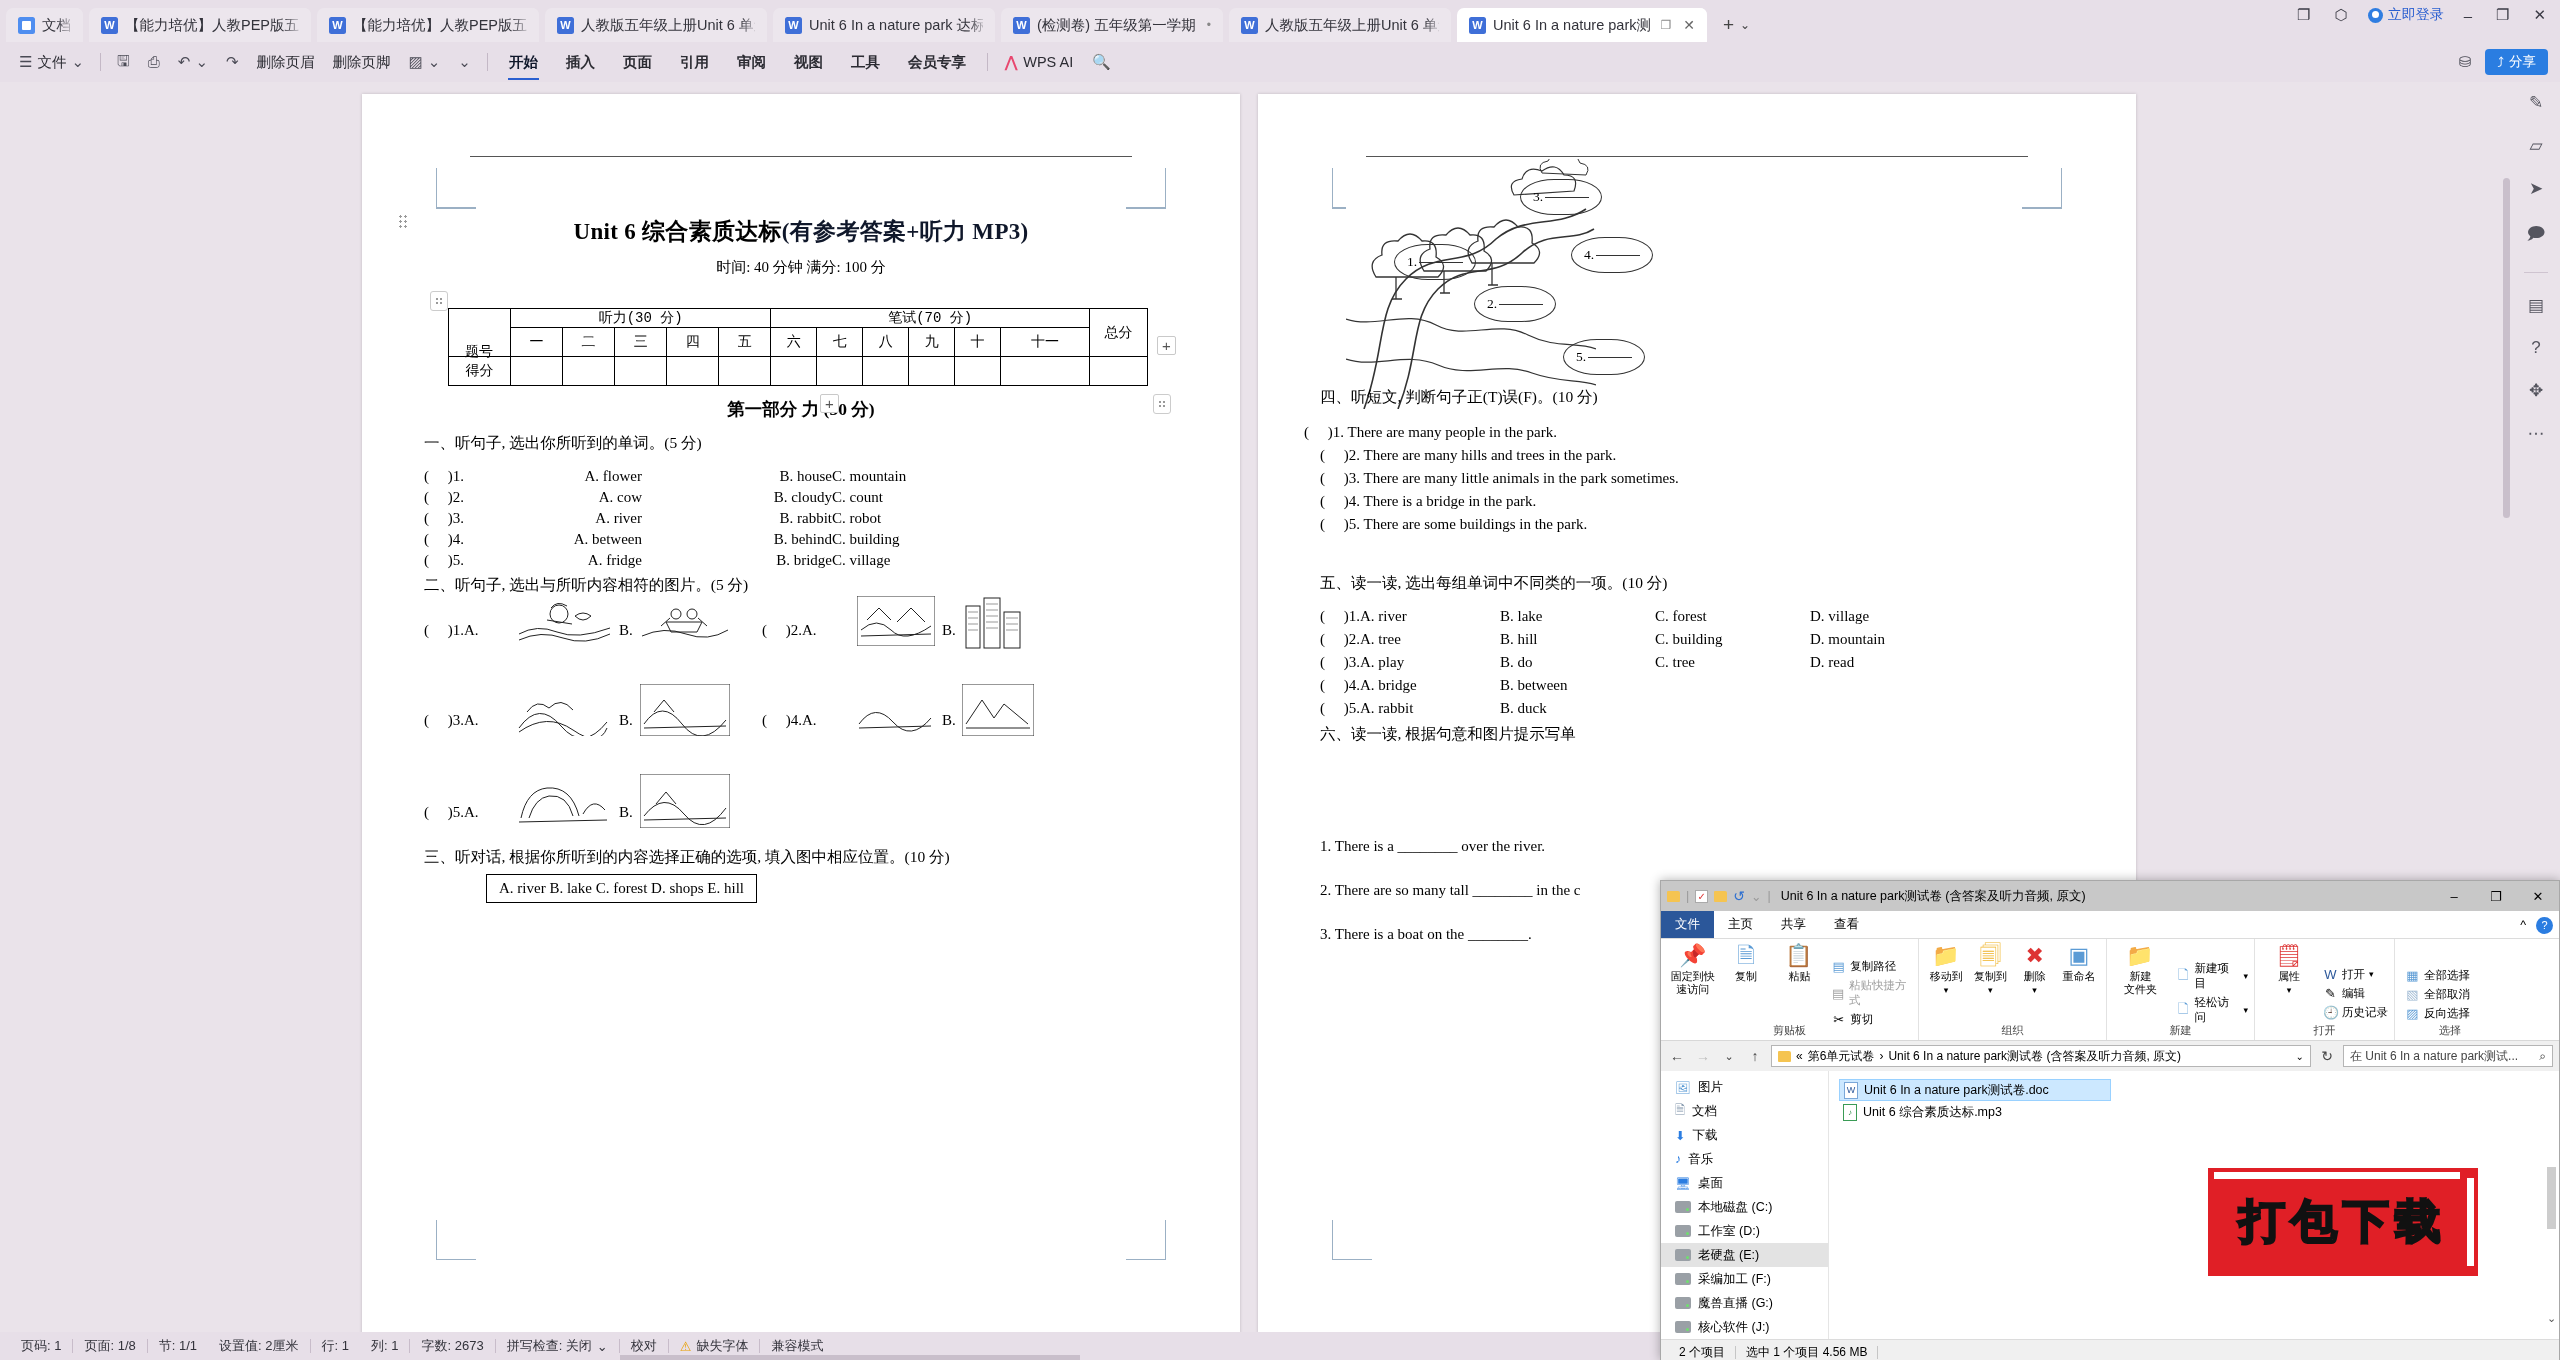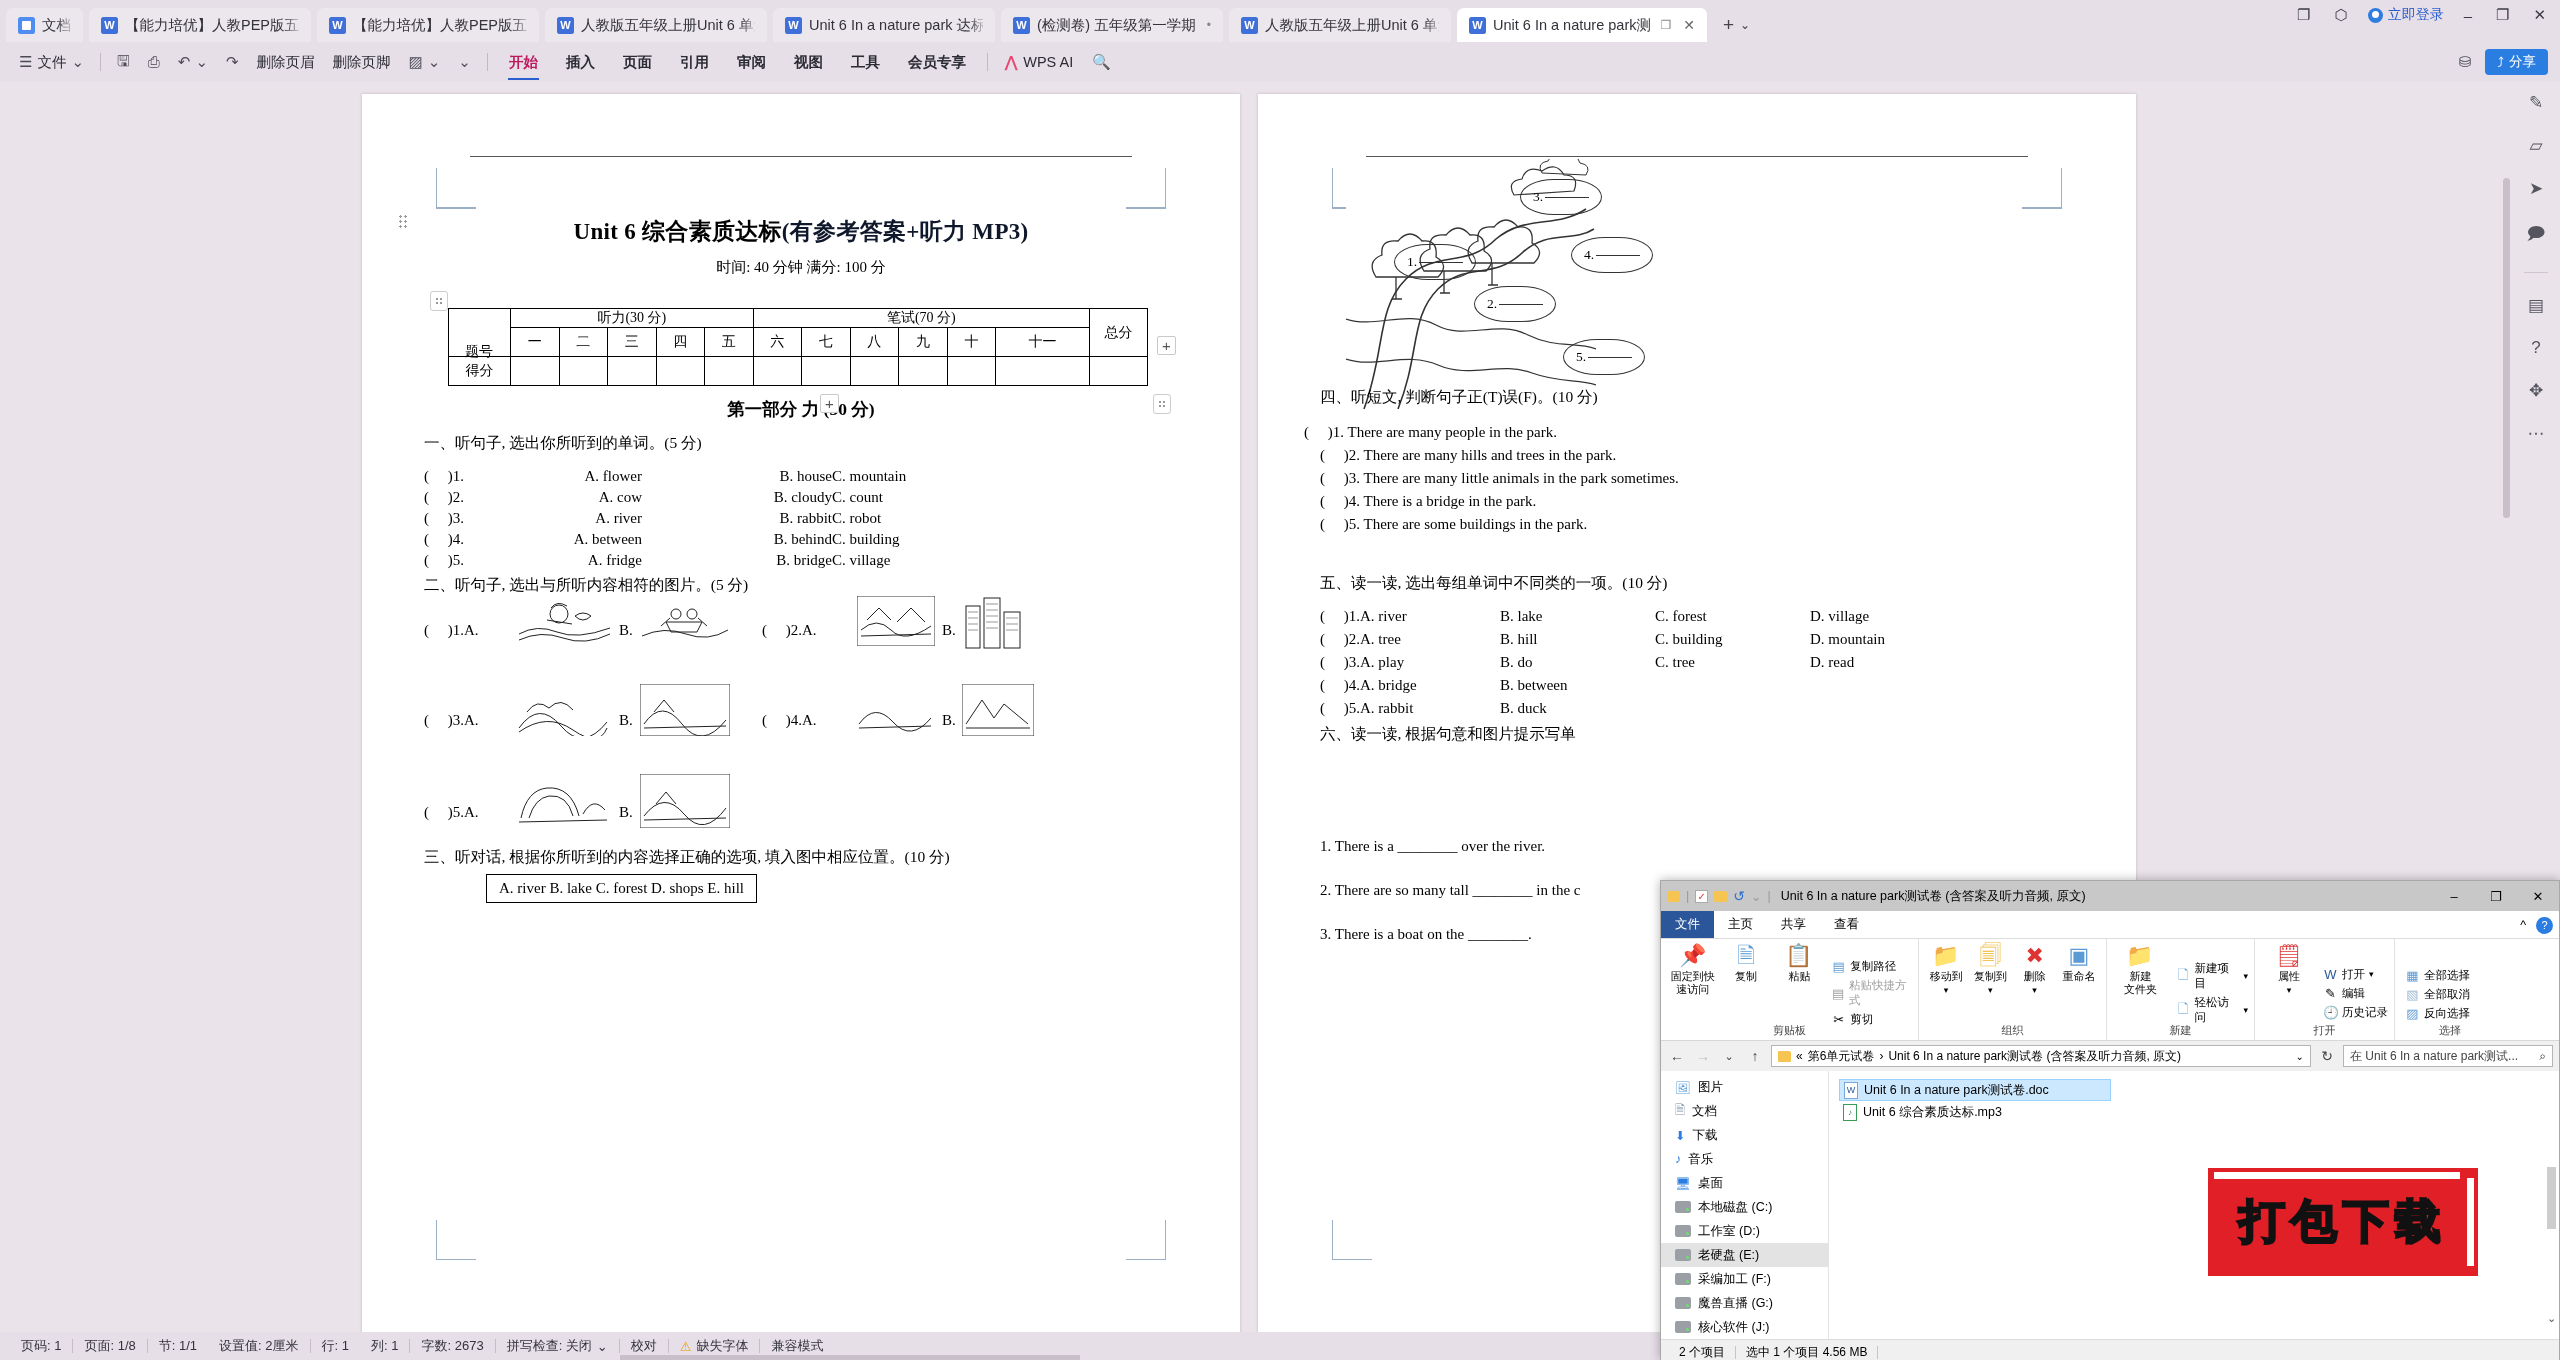--- a/index.html
+++ b/index.html
@@ -65,21 +65,21 @@
 
   
   .ribbon {
     position: absolute; top: 42px; left: 0; width: 2560px; height: 40px;
     background: #e7dfe8; display: flex; align-items: center; padding: 0 10px;
     font-size: 14.5px; color: #2c2c33;
   }
   .rb-item { padding: 0 9px; display: flex; align-items: center; gap: 5px; height: 30px; }
   .rb-sep { width: 1px; height: 18px; background: #c4b8c6; margin: 0 7px; }
   .rb-tab { padding: 0 14px; height: 30px; display: flex; align-items: center; position: relative; font-weight: bold; }
-  .rb-tab.sel { color: #be185d; font-weight: bold; }
+  .rb-tab.sel { color: #0f172a; font-weight: bold; }
   .rb-tab.sel::after {
     content: ""; position: absolute; bottom: -3px; left: 13px; right: 13px;
     height: 2.5px; background: #2a5fd0;
   }
   .rb-icon { font-size: 15px; color: #4a4a55; }
   .wpsai { display:flex; align-items:center; gap:6px; padding: 0 10px; }
   .wpsai-logo { color:#e8476f; font-size: 15px; font-weight: bold; }
   .rb-right { position: absolute; right: 12px; display:flex; align-items:center; gap: 14px; }
   .share-btn {
     background: #2a7de1; color: #fff; border-radius: 4px; padding: 4px 12px;
@@ -132,21 +132,21 @@
   .mini-grip i { display:block; width:8px; height:8px;
     background-image: radial-gradient(#999 34%, transparent 36%);
     background-size: 4px 4px; }
   .plus-box {
     position:absolute; width:19px; height:19px; border:1px solid #c9c9c9; background:#fff;
     border-radius:2px; display:flex; align-items:center; justify-content:center;
     font-size: 15px; color:#555; font-family:"Liberation Sans",sans-serif;
   }
 
   table.score { position: absolute; border-collapse: collapse;
-    font-size: 14px; font-family: Liberation Serif, serif; }
+    font-size: 14px; font-family: Liberation Mono, monospace; }
   table.score td { border: 1.1px solid #000; text-align: center; vertical-align: middle; }
 
   .sect-h { position:absolute; left:0; right:0; text-align:center;
     font-size: 17.5px; font-weight: bold; }
   .qhead { position: absolute; font-size: 15.5px; }
   .qline { position: absolute; font-size: 15px; white-space: nowrap; }
   .opt { display:inline-block;text-align:right; }
   .wordbox { position: absolute; border: 1.2px solid #000;
     font-size: 15px; padding: 5px 12px; white-space: nowrap; }
   .fillline { position:absolute; font-size:15px; }

